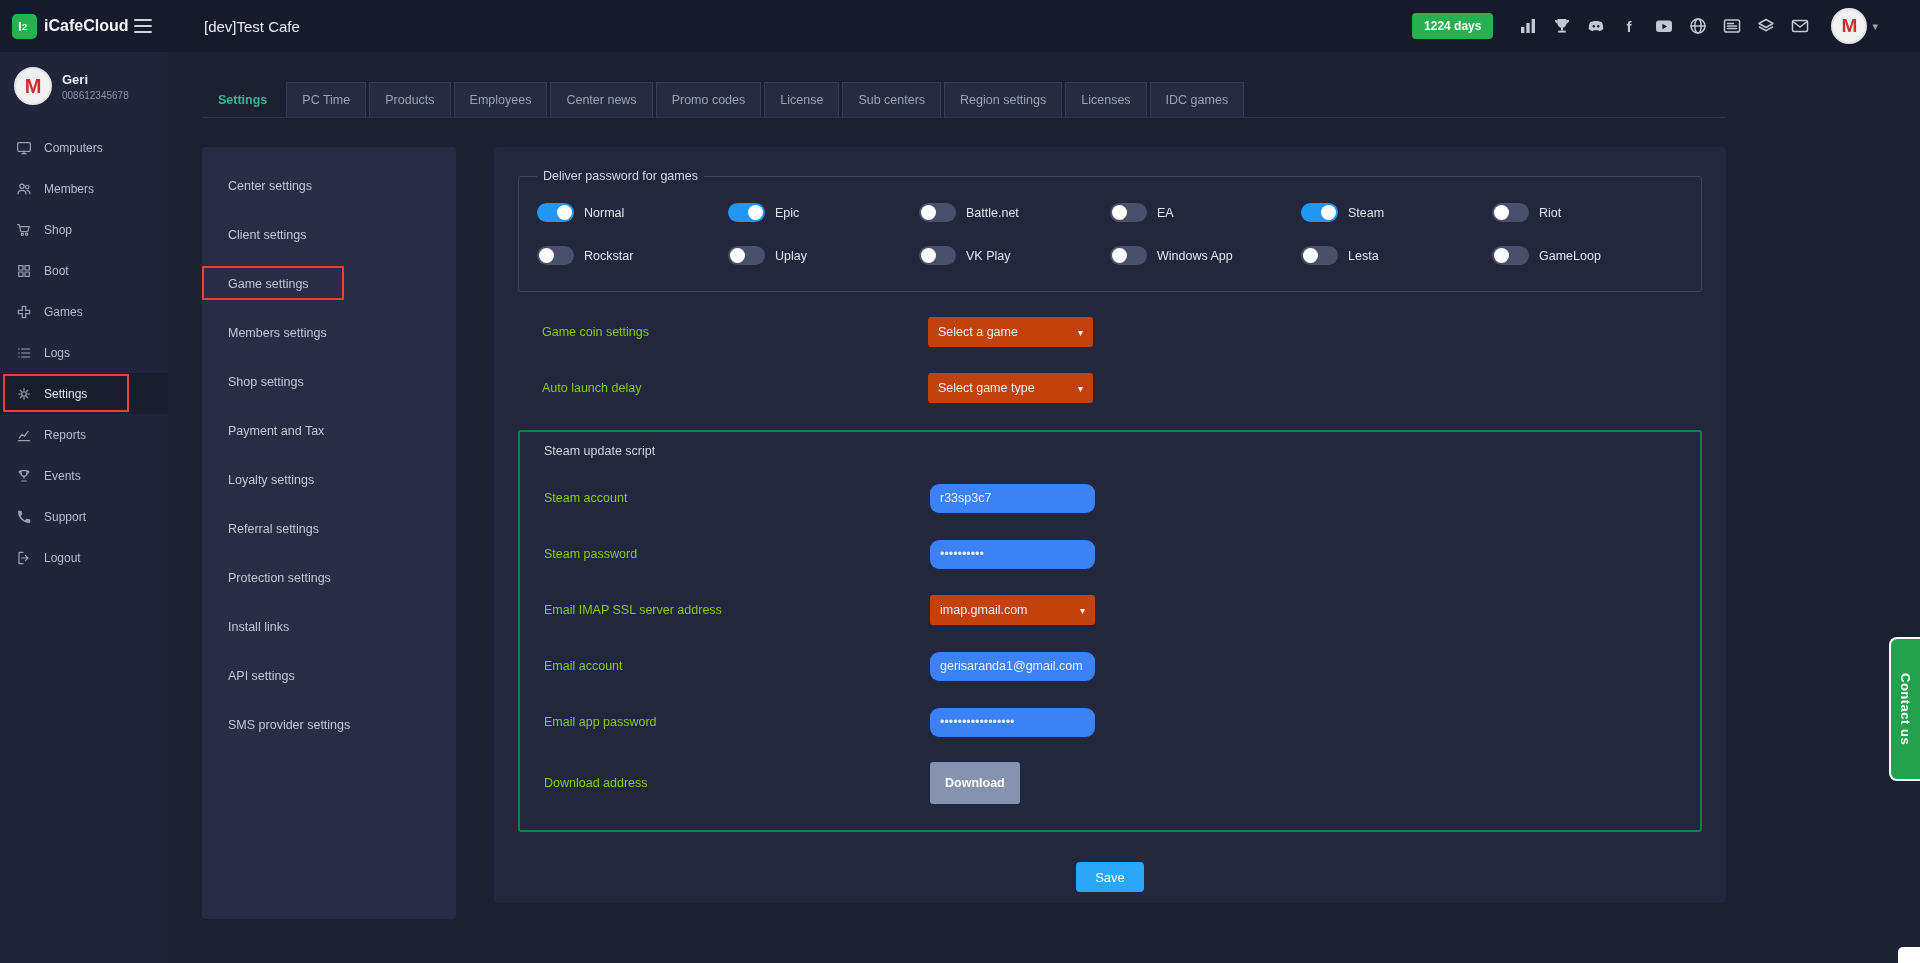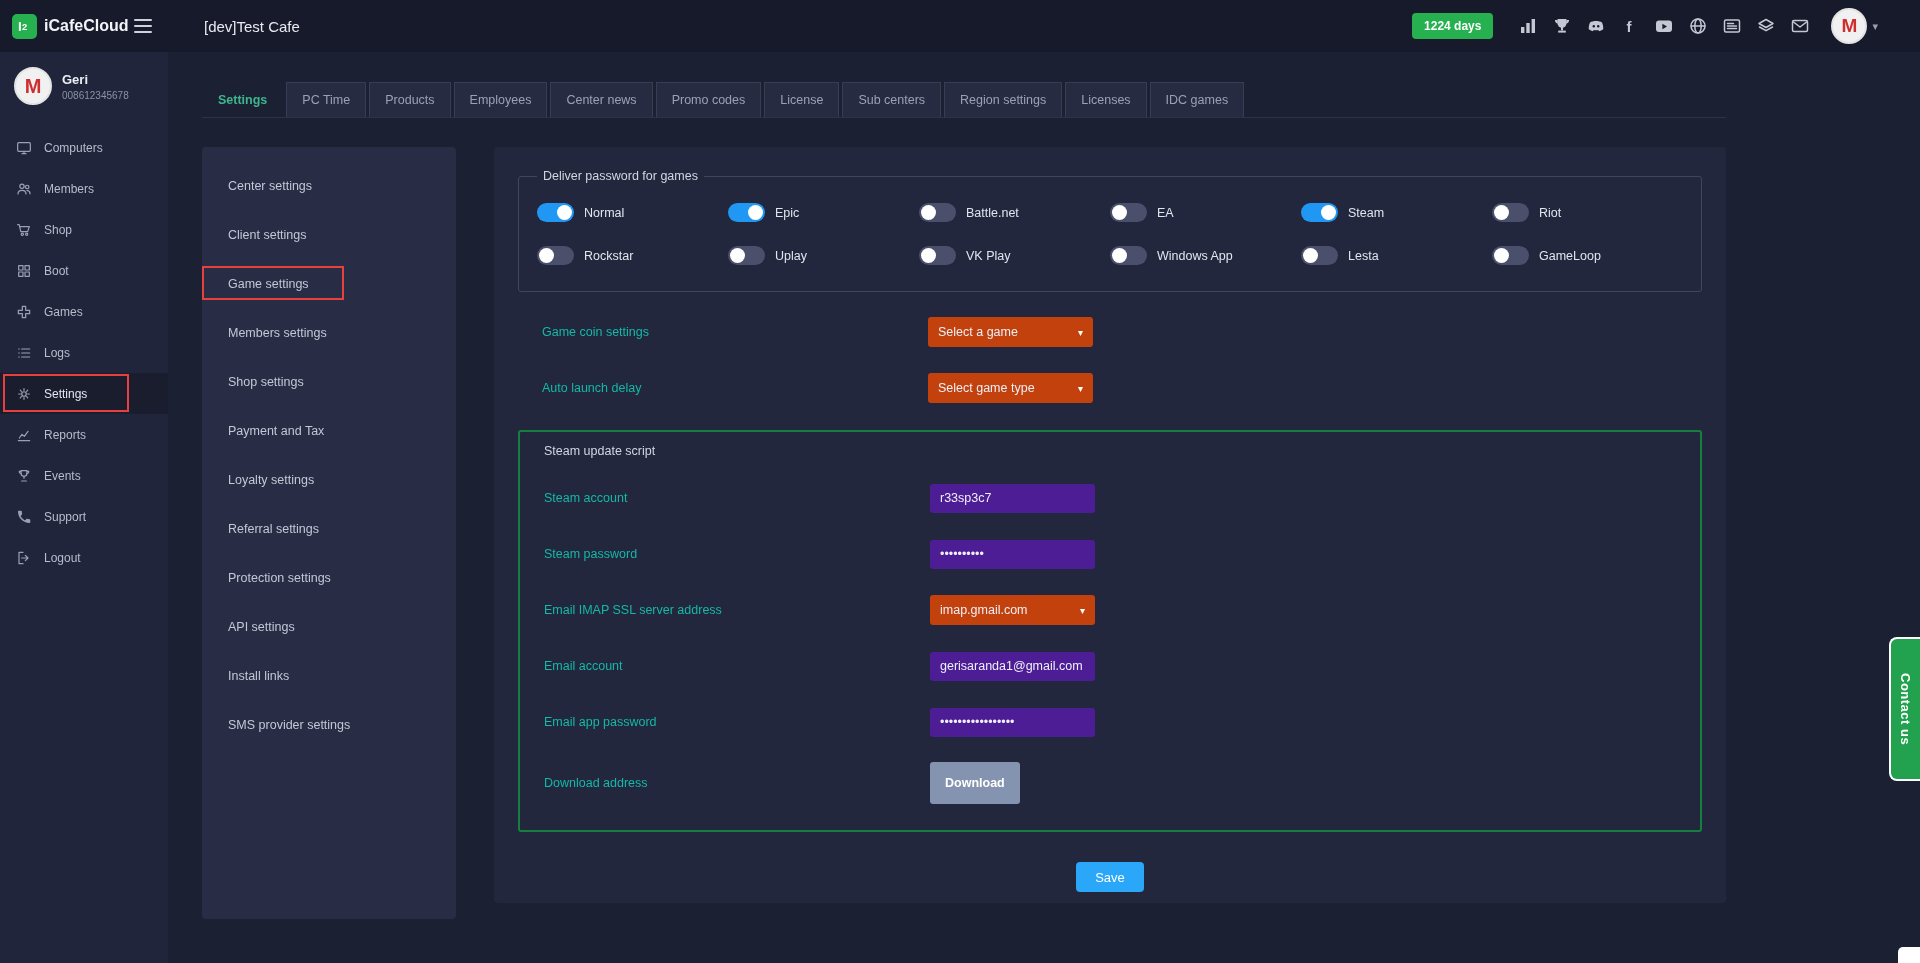--- a/index.html
+++ b/index.html
@@ -58,27 +58,27 @@
   fieldset.deliver legend { margin-left:8px; padding:0 6px; font-size:12.5px; color:#d2d6e2; }
   .toggle-grid { display:grid; grid-template-columns:repeat(6,1fr); row-gap:24px; padding:6px 8px 0; }
   .toggle-cell { display:flex; align-items:center; gap:10px; }
   .toggle { position:relative; width:37px; height:19px; border-radius:10px; background:#4a506b; cursor:pointer; flex:none; }
   .toggle .knob { position:absolute; top:2px; left:2px; width:15px; height:15px; border-radius:50%; background:#fff; }
   .toggle.on { background:#1f97f3; }
   .toggle.on .knob { left:auto; right:2px; }
   .toggle-label { font-size:12.5px; color:#e2e5ee; }
 
   .form-row { display:flex; align-items:center; margin-top:24px; padding-left:24px; min-height:32px; }
-  .flabel { width:386px; min-width:386px; font-size:12.5px; color:#14b8a6; }
+  .flabel { width:386px; min-width:386px; font-size:12.5px; color:#84cc16; }
   .select { width:165px; height:30px; background:#c2410c; border-radius:3px; color:#eef0f8; font-size:12.5px; display:flex; align-items:center; justify-content:space-between; padding:0 10px; cursor:pointer; }
   .select .chevd { font-size:10px; color:#fff; }
 
   .steam-box { position:relative; border:2px solid #15803d; border-radius:3px; margin-top:26px; padding:10px 0 26px; }
   .steam-title { font-size:12.5px; color:#d2d6e2; padding-left:24px; margin-top:2px; }
-  .tinput { width:165px; height:29px; background:#4c1d95; border:none; border-radius:3px; color:#eef0f8; font-size:12.5px; padding:0 10px; font-family:inherit; outline:none; }
+  .tinput { width:165px; height:29px; background:#3b82f6; border:none; border-radius:9px; color:#eef0f8; font-size:12.5px; padding:0 10px; font-family:inherit; outline:none; }
   .download-btn { background:#8493b0; color:#fff; border:none; border-radius:3px; height:42px; padding:0 15px; font-size:12.5px; font-weight:bold; cursor:pointer; font-family:inherit; }
   .save-row { display:flex; justify-content:center; margin-top:30px; }
   .save-btn { background:#2aa7f8; color:#fff; border:none; border-radius:4px; height:30px; padding:0 19px; font-size:13px; cursor:pointer; font-family:inherit; }
 
   .contact-tab { position:fixed; right:0; top:637px; width:31px; height:144px; background:#22a24e; border:2px solid #fff; border-right:none; border-radius:8px 0 0 8px; display:flex; align-items:center; justify-content:center; writing-mode:vertical-rl; color:#fff; font-size:13px; font-weight:bold; letter-spacing:.5px; cursor:pointer; }
   .corner-chip { position:fixed; right:0; bottom:0; width:22px; height:16px; background:#fff; border-radius:5px 0 0 0; cursor:pointer; }
 </style>
 </head>
 <body>
 
@@ -306,24 +306,24 @@
         <div class="subnav-item">
             <span>Loyalty settings</span>
           </div>
         <div class="subnav-item">
             <span>Referral settings</span>
           </div>
         <div class="subnav-item">
             <span>Protection settings</span>
           </div>
         <div class="subnav-item">
+            <span>Install links</span>
+          </div>
+        <div class="subnav-item">
             <span>API settings</span>
-          </div>
-        <div class="subnav-item">
-            <span>Install links</span>
           </div>
         <div class="subnav-item">
             <span>SMS provider settings</span>
           </div>
       </div>
 
       <div class="panel">
         <fieldset class="deliver">
           <legend>Deliver password for games</legend>
           <div class="toggle-grid">

